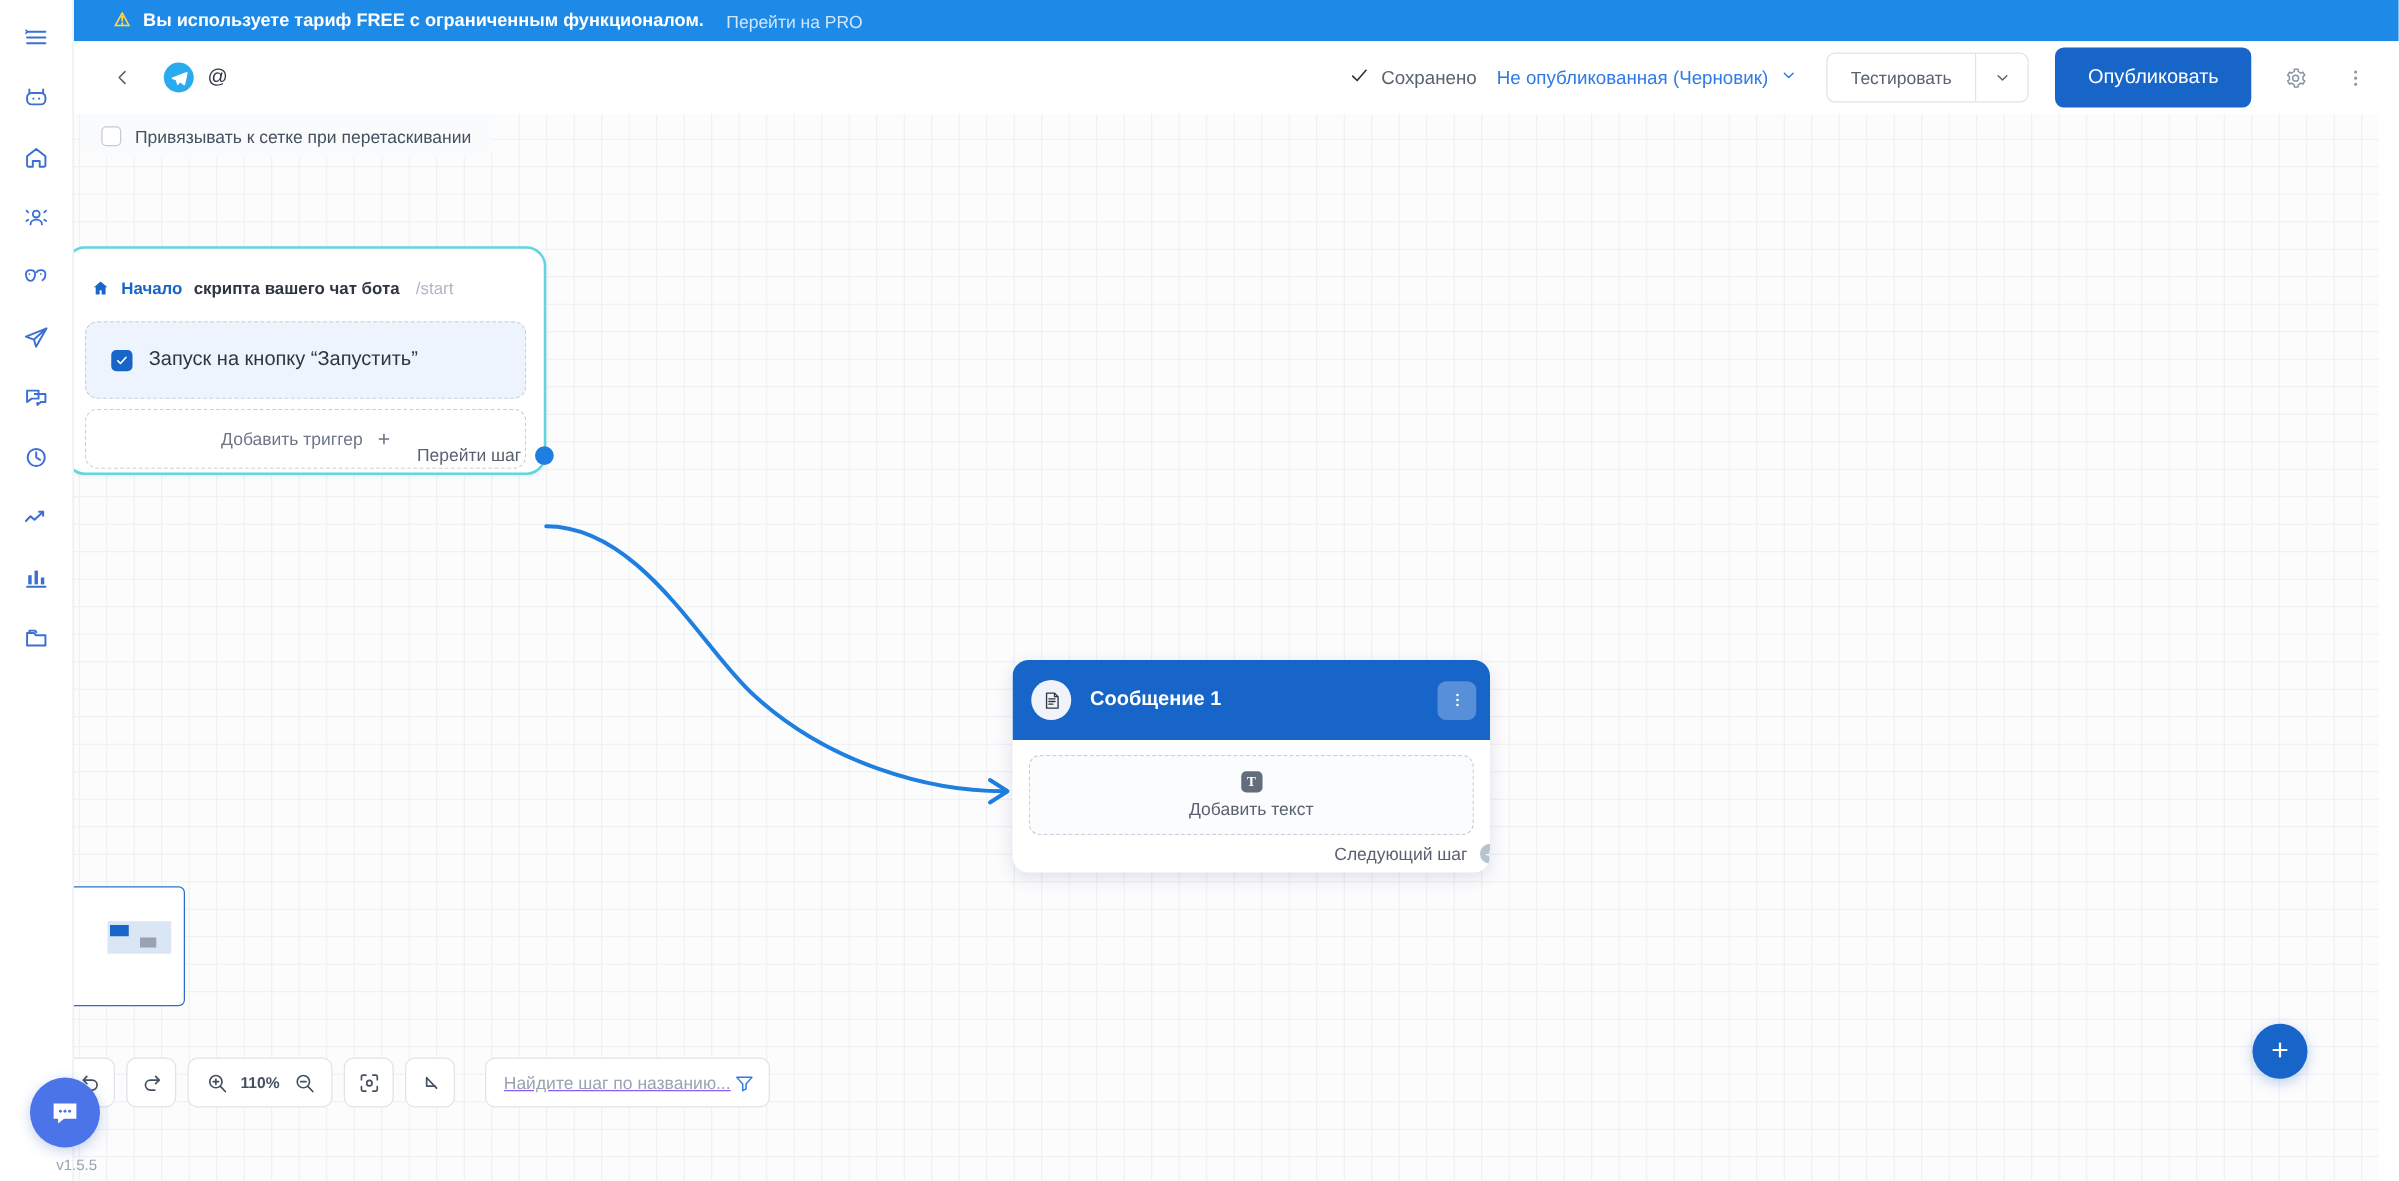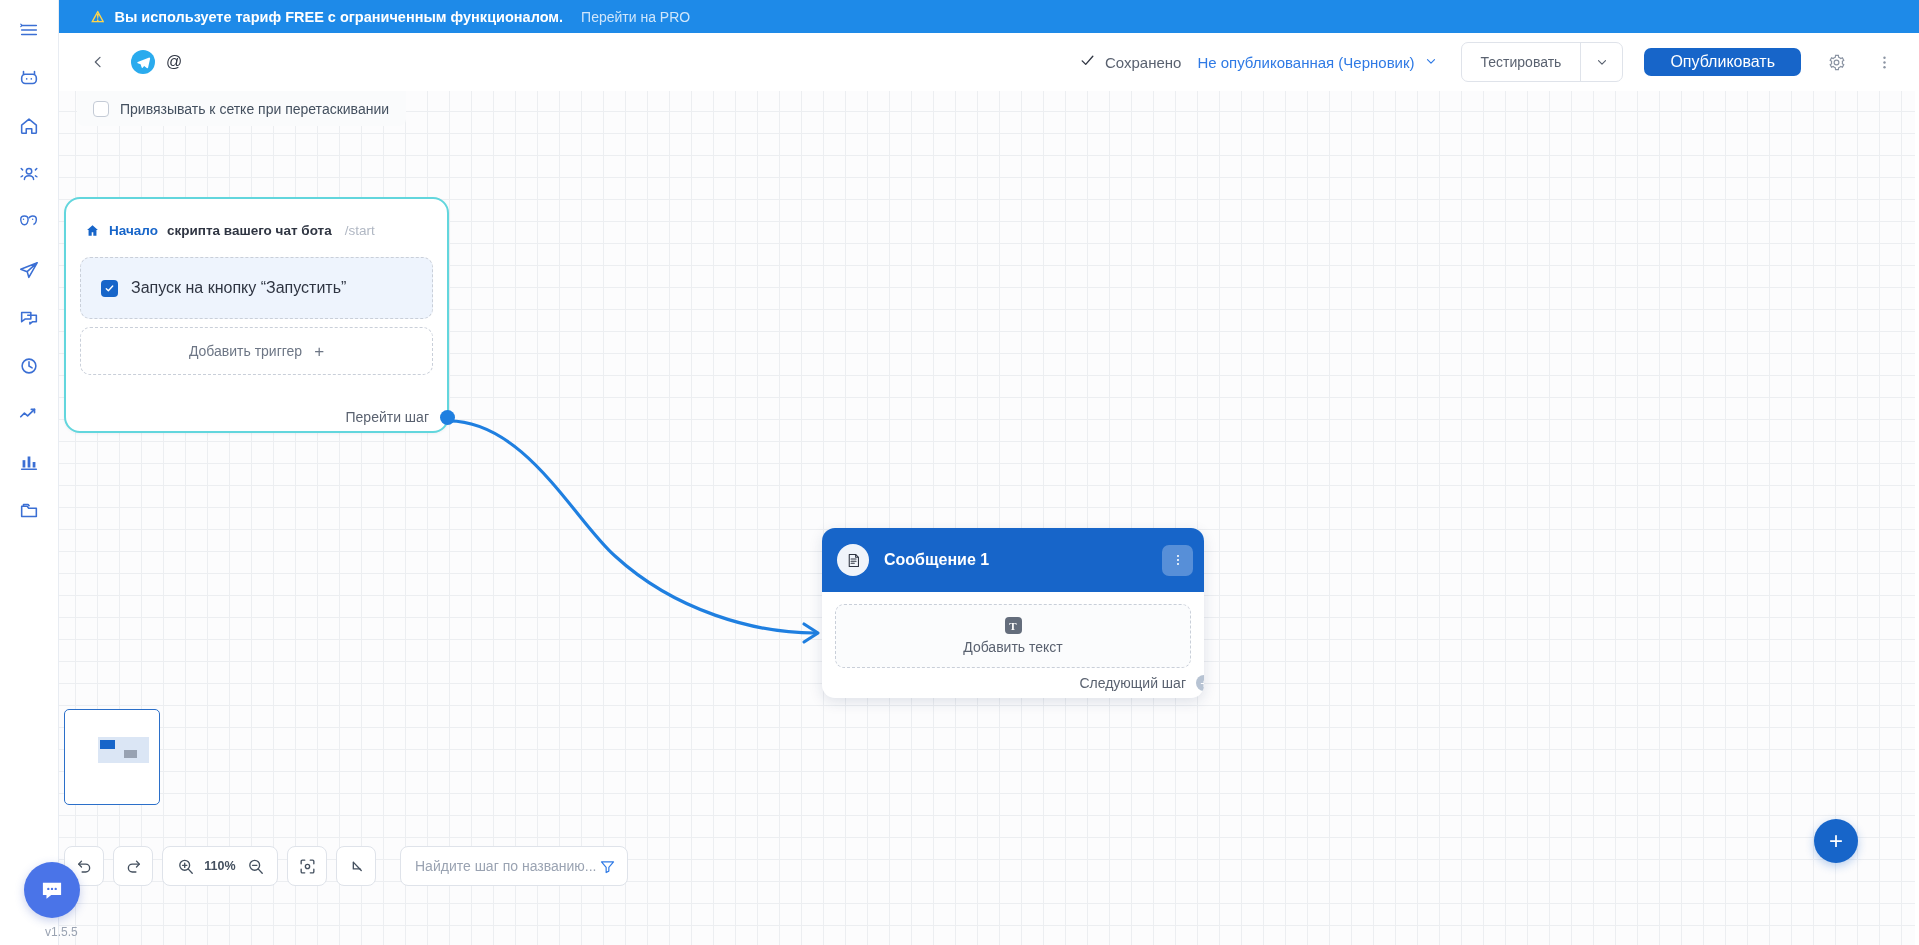--- a/index.html
+++ b/index.html
@@ -122,36 +122,36 @@
   }
   .test-btn {
     padding: 0 19px; display: flex; align-items: center;
     font-size: 14px; color: #5a6270; cursor: pointer;
   }
   .test-caret {
     width: 42px; display: flex; align-items: center; justify-content: center;
     border-left: 1px solid #dfe3ea; color: #5a6270; cursor: pointer;
   }
   .publish-btn {
-    margin-left: 21px; height: 28px; padding: 0 26px;
+    margin-left: 21px; height: 48px; padding: 0 26px;
     border-radius: 7px; background: #1765c9; color: #fff;
     font-size: 16px; font-weight: 500;
     display: flex; align-items: center; justify-content: center;
     cursor: pointer; border: none;
     font-family: "Liberation Sans", sans-serif;
   }
   .hdr-ico {
     margin-left: 22px; width: 26px; height: 26px;
     display: flex; align-items: center; justify-content: center;
     color: #8b94a3; cursor: pointer;
   }
 
   
   .canvas {
-    position: absolute; left: 55px; top: 91px;
+    position: absolute; left: 43px; top: 91px;
     width: 1860px; height: 854px;
     background-color: #fcfcfd;
     background-image:
       linear-gradient(to right, #eceef1 1px, transparent 1px),
       linear-gradient(to bottom, #eceef1 1px, transparent 1px);
     background-size: 22px 22px;
     background-position: -2px -2px;
     overflow: hidden;
   }
 
@@ -167,21 +167,21 @@
     width: 16px; height: 16px; border: 1.5px solid #c4cbd6;
     border-radius: 4px; background: #fff; flex: none; cursor: pointer;
   }
 
   
   .edge-layer { position: absolute; left: 0; top: 0; width: 1860px; height: 854px; pointer-events: none; }
 
   
   .start-node {
     position: absolute; left: 9px; top: 106px;
-    width: 385px; height: 236px;
+    width: 385px; height: 183px;
     background: #ffffff;
     border: 2.5px solid #62d6dd;
     border-radius: 16px;
     box-shadow: 0 1px 3px rgba(20,40,80,.05);
   }
   .start-title {
     display: flex; align-items: center; gap: 9px;
     padding: 24px 0 0 19px;
     font-size: 13.5px; color: #2f3542;
   }
@@ -311,21 +311,21 @@
   }
   .tb-zoom-ico { width: 26px; display: flex; align-items: center; justify-content: center; color: #44505f; cursor: pointer; }
   .zoom-pct { font-size: 12.5px; color: #44505f; font-weight: 700; min-width: 34px; text-align: center; }
   .tb-search {
     margin-left: 15px;
     width: 228px; height: 40px; border: 1px solid #dfe3ea; border-radius: 8px;
     background: #fff; display: flex; align-items: center; padding: 0 11px 0 14px;
   }
   .tb-search input {
     flex: 1; border: none; outline: none; font-size: 14px; color: #8b5cf6;
-    background: transparent; font-family: "Liberation Sans", sans-serif;
+    background: transparent; font-family: "Liberation Sans", sans-serif; text-decoration: underline;
   }
   .tb-search input::placeholder { color: #9aa3b2; }
   .funnel { color: #2f7ae5; display: flex; cursor: pointer; }
 
   
   .fab {
     position: absolute; left: 1759px; top: 728px;
     width: 44px; height: 44px; border-radius: 50%;
     background: #1765c9; color: #fff;
     display: flex; align-items: center; justify-content: center;

